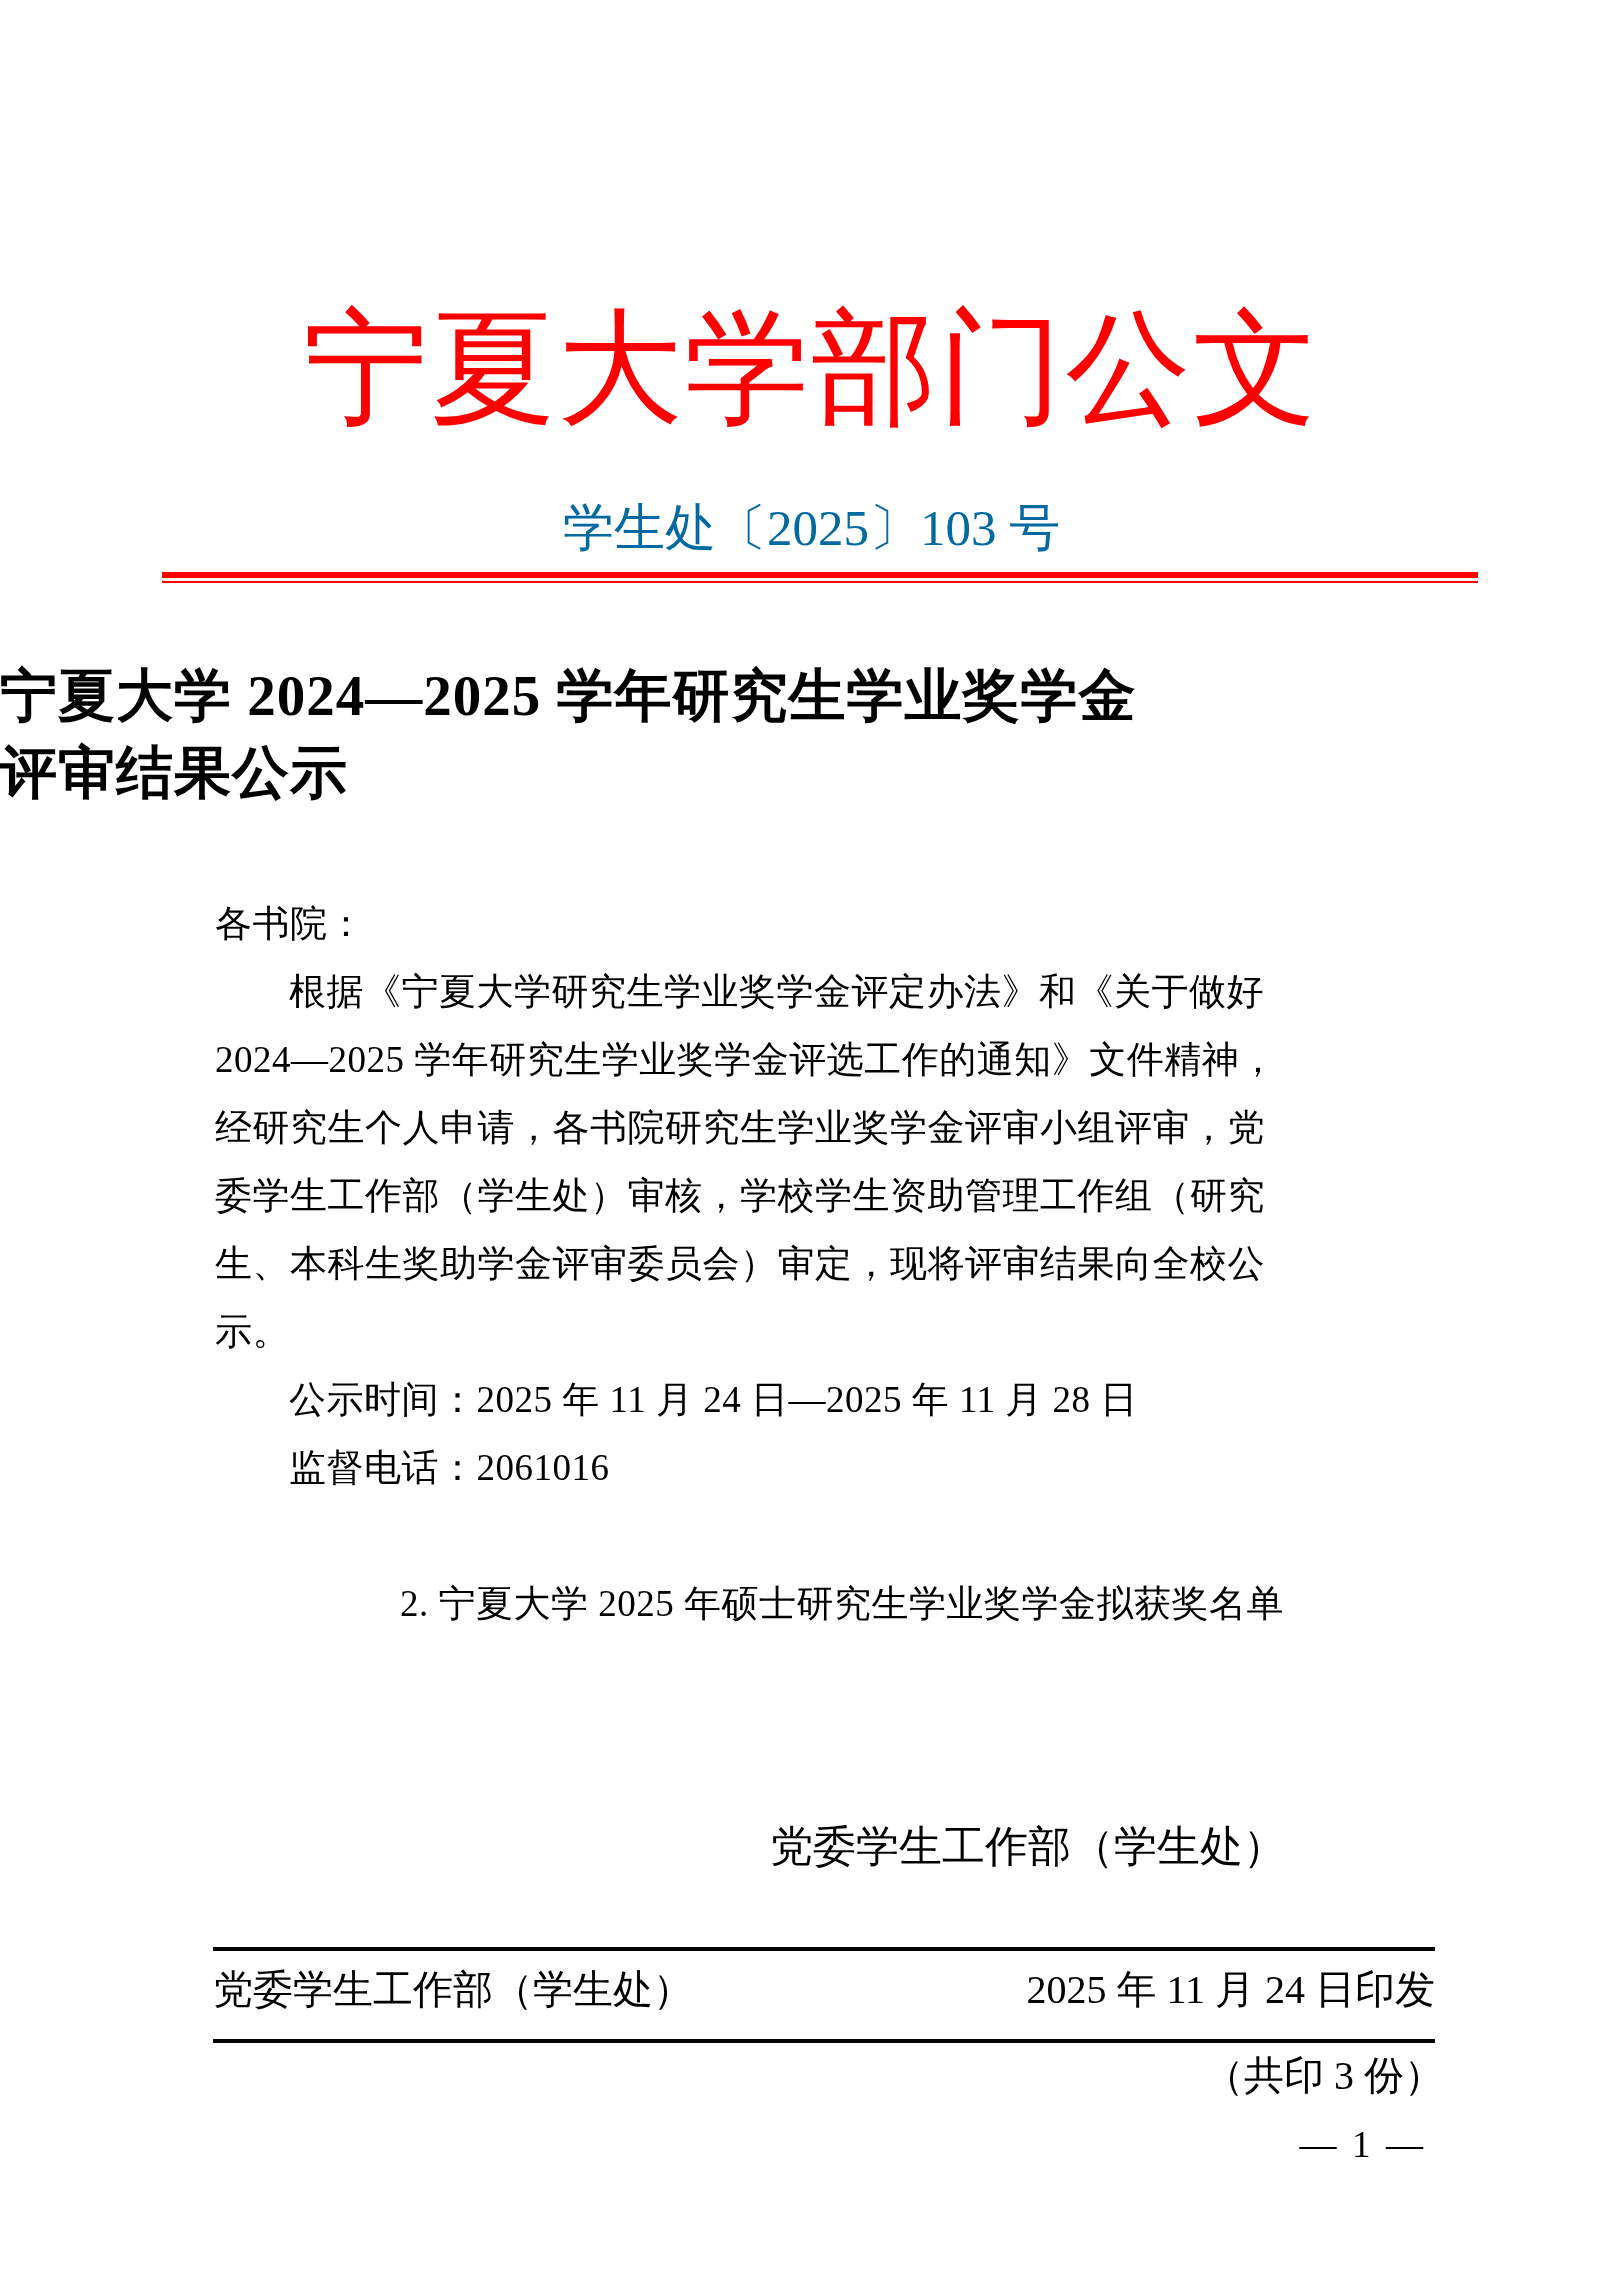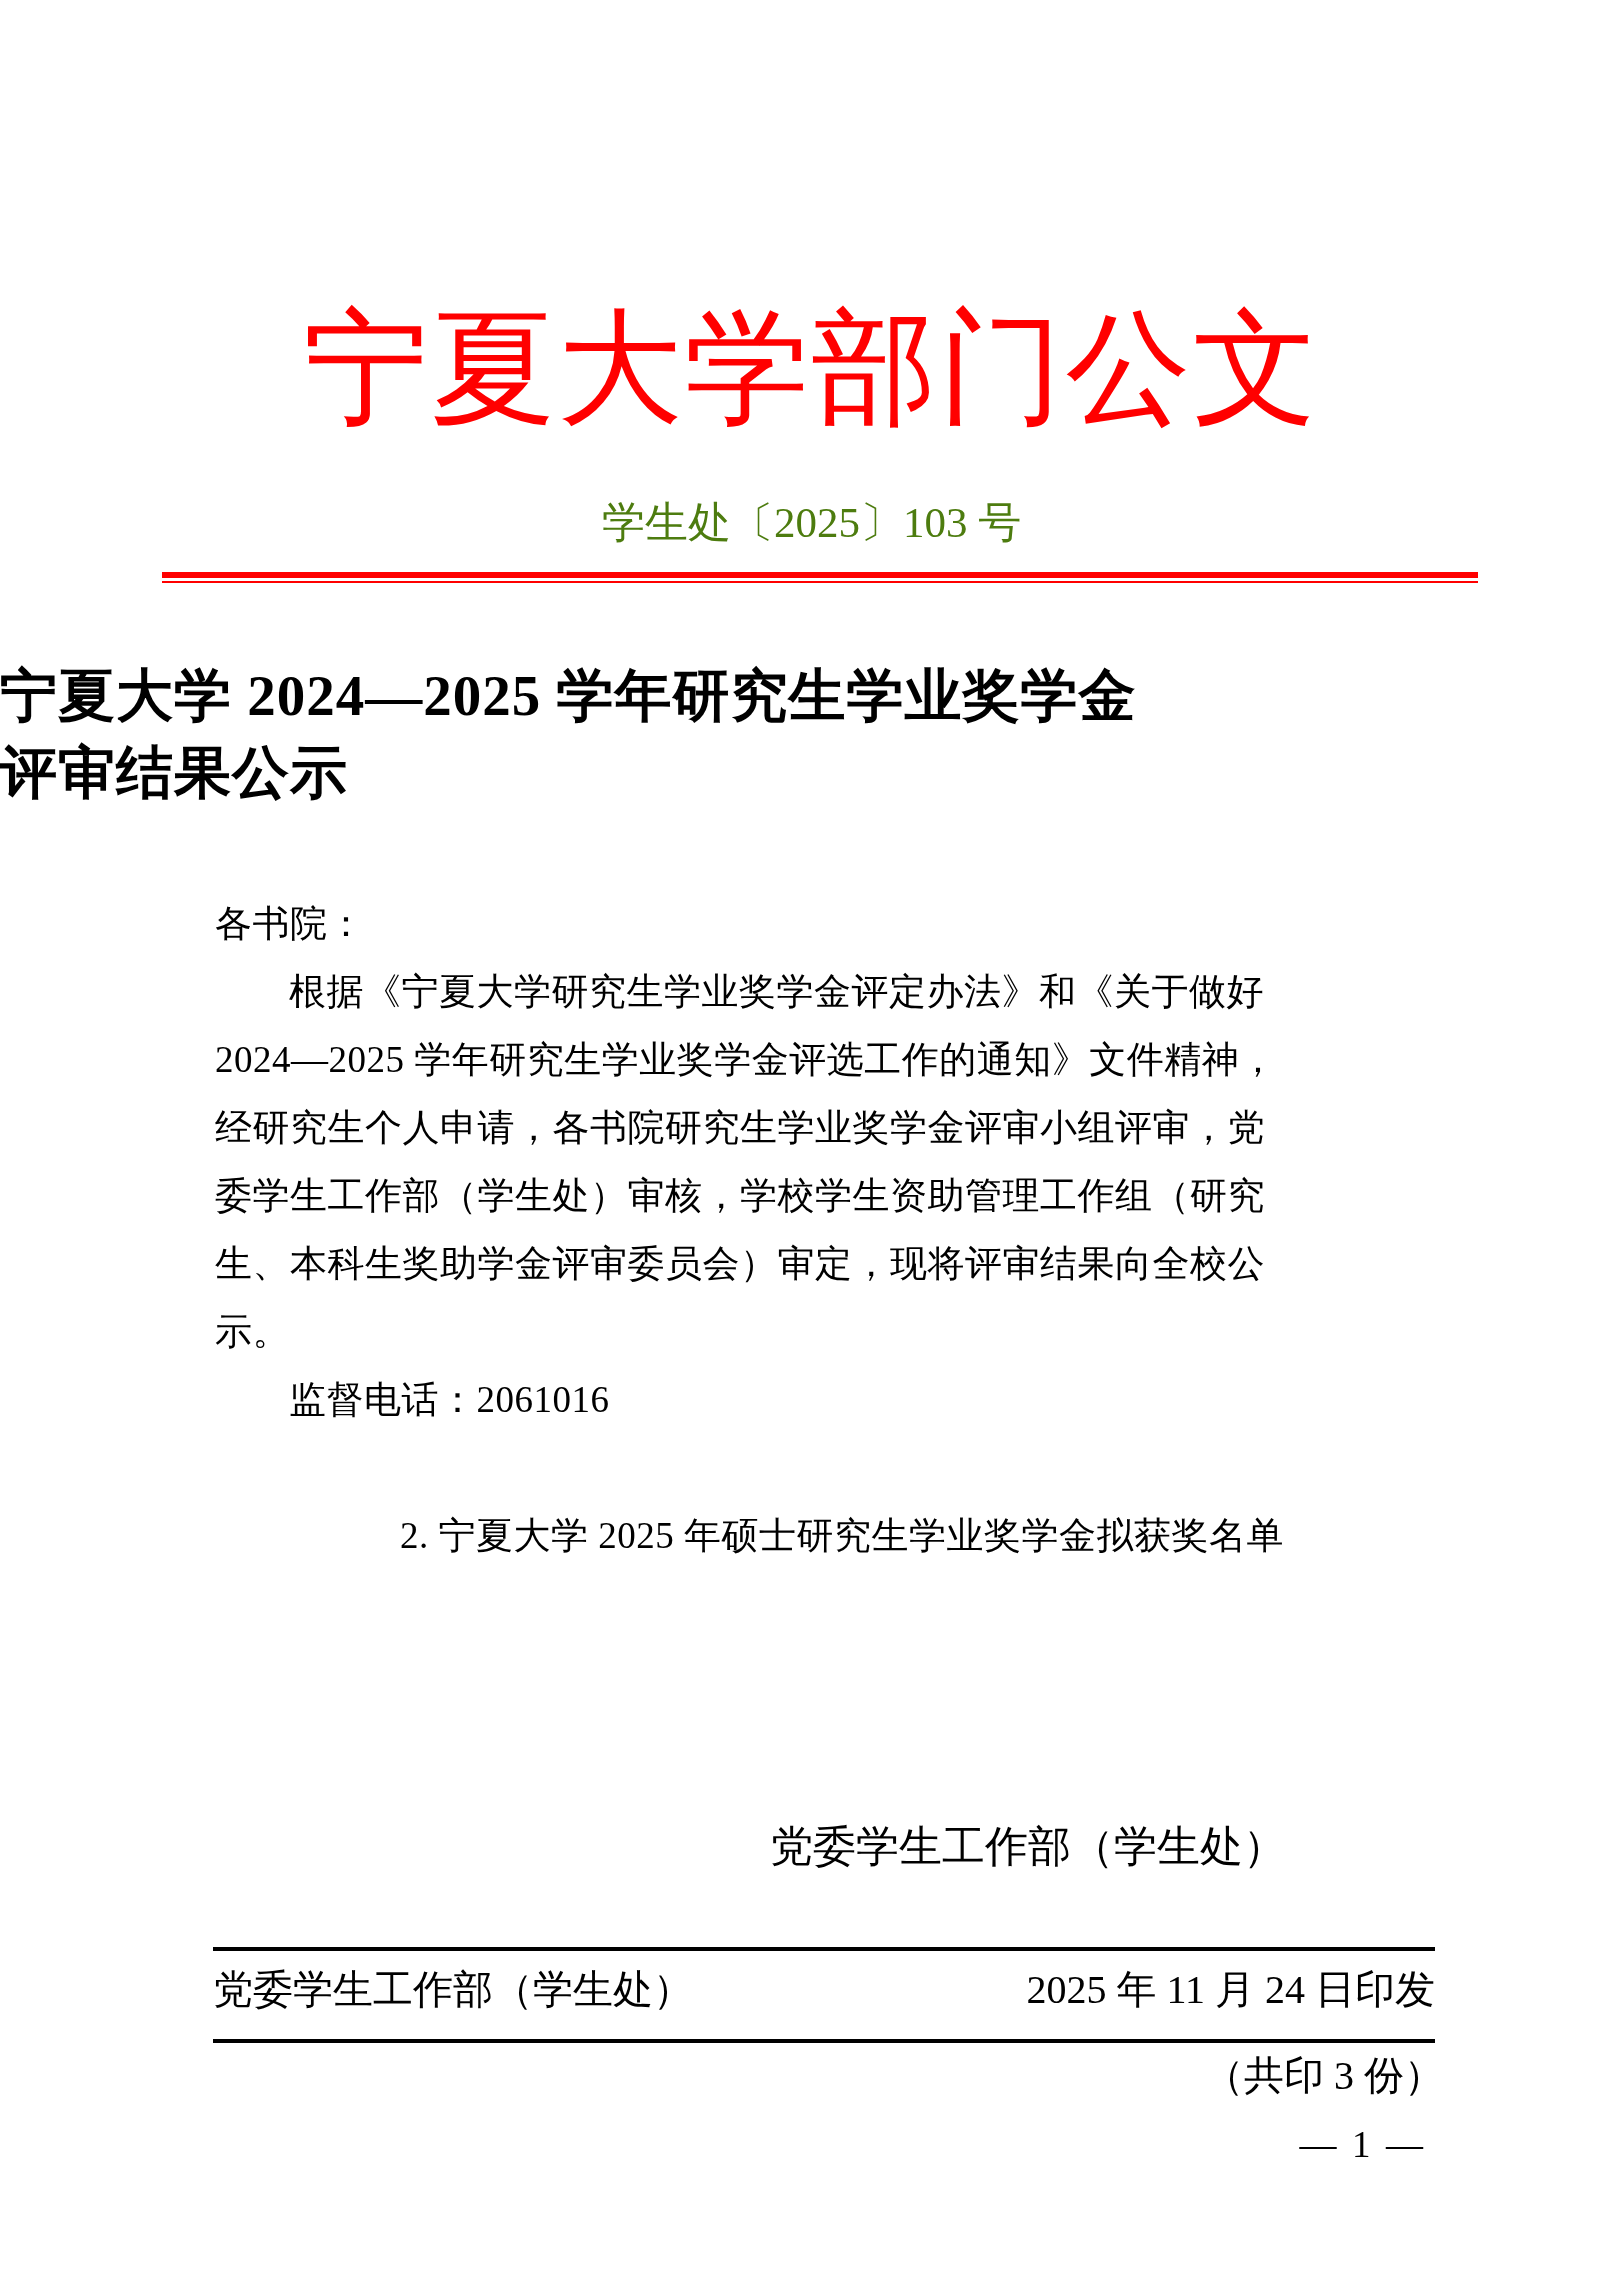--- a/index.html
+++ b/index.html
@@ -30,23 +30,23 @@
     color: #ff0000;
     white-space: nowrap;
   }
   
   .doc-number {
     position: absolute;
     top: 495px;
     left: 0;
     width: 100%;
     text-align: center;
-    font-size: 43px;
+    font-size: 51px;
     line-height: 1.3;
-    color: #4d7c0f;
+    color: #0369a1;
     white-space: nowrap;
   }
   
   .red-rule {
     position: absolute;
     top: 572px;
     left: 162px;
     width: 1316px;
     height: 2.6px;               
     border-top: 6.6px solid #ff0000;
@@ -146,20 +146,21 @@
   </div>
 
   <div class="body-block">
     <div class="body-line">各书院：</div>
     <div class="body-line indent-2">根据《宁夏大学研究生学业奖学金评定办法》和《关于做好</div>
     <div class="body-line">2024—2025 学年研究生学业奖学金评选工作的通知》文件精神，</div>
     <div class="body-line">经研究生个人申请，各书院研究生学业奖学金评审小组评审，党</div>
     <div class="body-line">委学生工作部（学生处）审核，学校学生资助管理工作组（研究</div>
     <div class="body-line">生、本科生奖助学金评审委员会）审定，现将评审结果向全校公</div>
     <div class="body-line">示。</div>
+    <div class="body-line indent-2">公示时间：2025 年 11 月 24 日—2025 年 11 月 28 日</div>
     <div class="body-line indent-2">监督电话：2061016</div>
     <div class="spacer-line"></div>
     <div class="body-line indent-5">2. 宁夏大学 2025 年硕士研究生学业奖学金拟获奖名单</div>
   </div>
 
   <div class="signature">
     <div>党委学生工作部（学生处）</div>
   </div>
 
   <div class="footer-rule footer-rule-1"></div>

